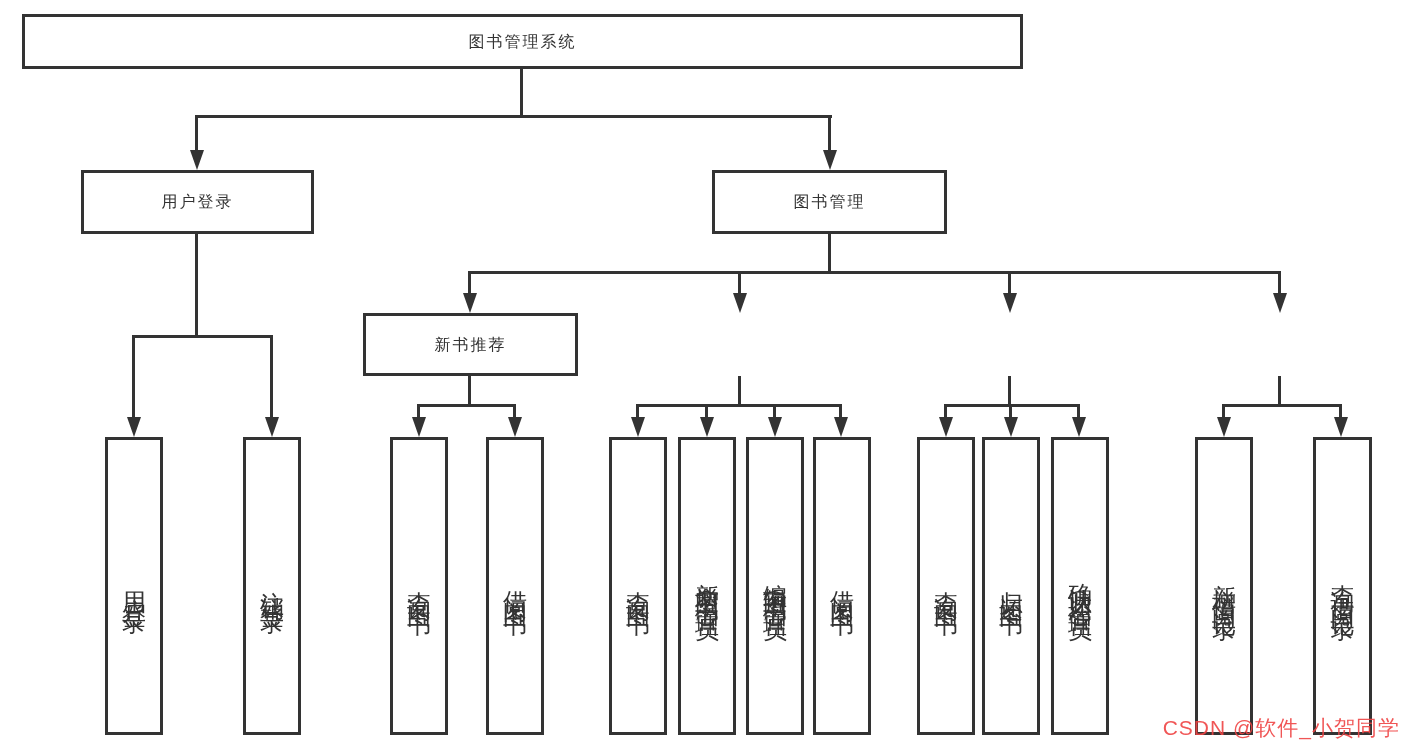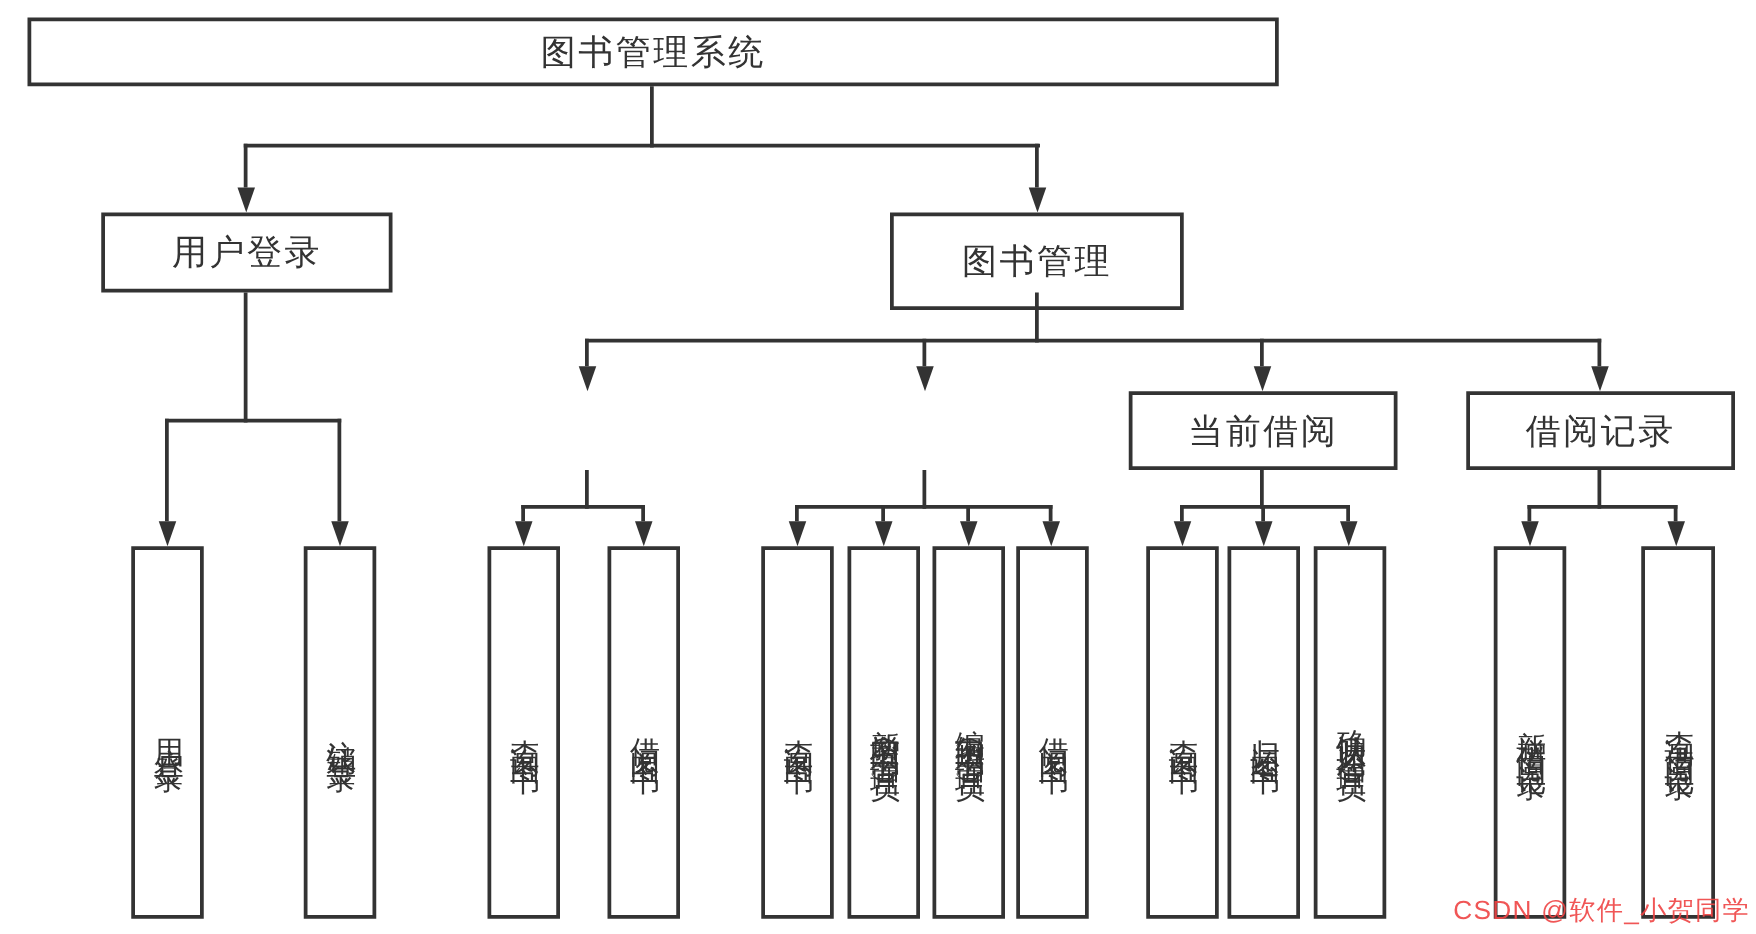--- a/index.html
+++ b/index.html
@@ -4,21 +4,21 @@
 <style>
   html,body{margin:0;padding:0;background:#ffffff;}
   .stage{
     position:relative;width:1405px;height:747px;background:#ffffff;overflow:hidden;
     font-family:"Liberation Sans","DejaVu Sans",sans-serif;color:#333333;
   }
   .box{
     position:absolute;box-sizing:border-box;border:3px solid #333333;background:#ffffff;
     display:flex;align-items:center;justify-content:center;
   }
-  .h-label{font-size:28px;letter-spacing:2px;line-height:1;white-space:nowrap;}
+  .h-label{font-size:16px;letter-spacing:2px;line-height:1;white-space:nowrap;}
   .v-label{
     writing-mode:vertical-rl;text-orientation:mixed;
     font-size:24px;letter-spacing:7px;line-height:1;white-space:nowrap;
   }
   .v-label.long{letter-spacing:5px;}
   .line{position:absolute;background:#333333;}
   .arrow{position:absolute;width:3px;background:#333333;}
   .arrow::after{
     content:"";position:absolute;left:-5.5px;bottom:-20px;width:0;height:0;
     border-left:7px solid transparent;border-right:7px solid transparent;
@@ -39,41 +39,38 @@
   </div>
 
   <div class="line" style="left:520px;top:69px;width:3px;height:49px;"></div>
   <div class="line" style="left:195px;top:115px;width:637px;height:3px;"></div>
   <div class="arrow" style="left:195px;top:115px;height:35px;"></div>
   <div class="arrow" style="left:828px;top:115px;height:35px;"></div>
 
   <div class="box" style="left:81px;top:170px;width:233px;height:64px;">
     <span class="h-label">用户登录</span>
   </div>
-  <div class="box" style="left:712px;top:170px;width:235px;height:78px;">
+  <div class="box" style="left:712px;top:170px;width:235px;height:64px;">
     <span class="h-label">图书管理</span>
   </div>
 
   <div class="line" style="left:195px;top:234px;width:3px;height:104px;"></div>
   <div class="line" style="left:132px;top:335px;width:141px;height:3px;"></div>
   <div class="arrow" style="left:132px;top:335px;height:82px;"></div>
   <div class="arrow" style="left:270px;top:335px;height:82px;"></div>
 
   <div class="line" style="left:828px;top:234px;width:3px;height:40px;"></div>
   <div class="line" style="left:468px;top:271px;width:813px;height:3px;"></div>
   <div class="arrow" style="left:468px;top:271px;height:22px;"></div>
   <div class="arrow" style="left:738px;top:271px;height:22px;"></div>
   <div class="arrow" style="left:1008px;top:271px;height:22px;"></div>
   <div class="arrow" style="left:1278px;top:271px;height:22px;"></div>
 
-  <div class="box" style="left:903px;top:313px;width:215px;height:63px;">
-    <span class="h-label">当前借阅</span>
-  </div>
-  <div class="box" style="left:1173px;top:313px;width:215px;height:63px;">
-    <span class="h-label">借阅记录</span>
+  <div class="box" style="left:363px;top:313px;width:215px;height:63px;">
+    <span class="h-label">新书推荐</span>
   </div>
 
   <div class="line" style="left:468px;top:376px;width:3px;height:31px;"></div>
   <div class="line" style="left:417px;top:404px;width:99px;height:3px;"></div>
   <div class="arrow" style="left:417px;top:404px;height:13px;"></div>
   <div class="arrow" style="left:513px;top:404px;height:13px;"></div>
 
   <div class="line" style="left:738px;top:376px;width:3px;height:31px;"></div>
   <div class="line" style="left:636px;top:404px;width:206px;height:3px;"></div>
   <div class="arrow" style="left:636px;top:404px;height:13px;"></div>

